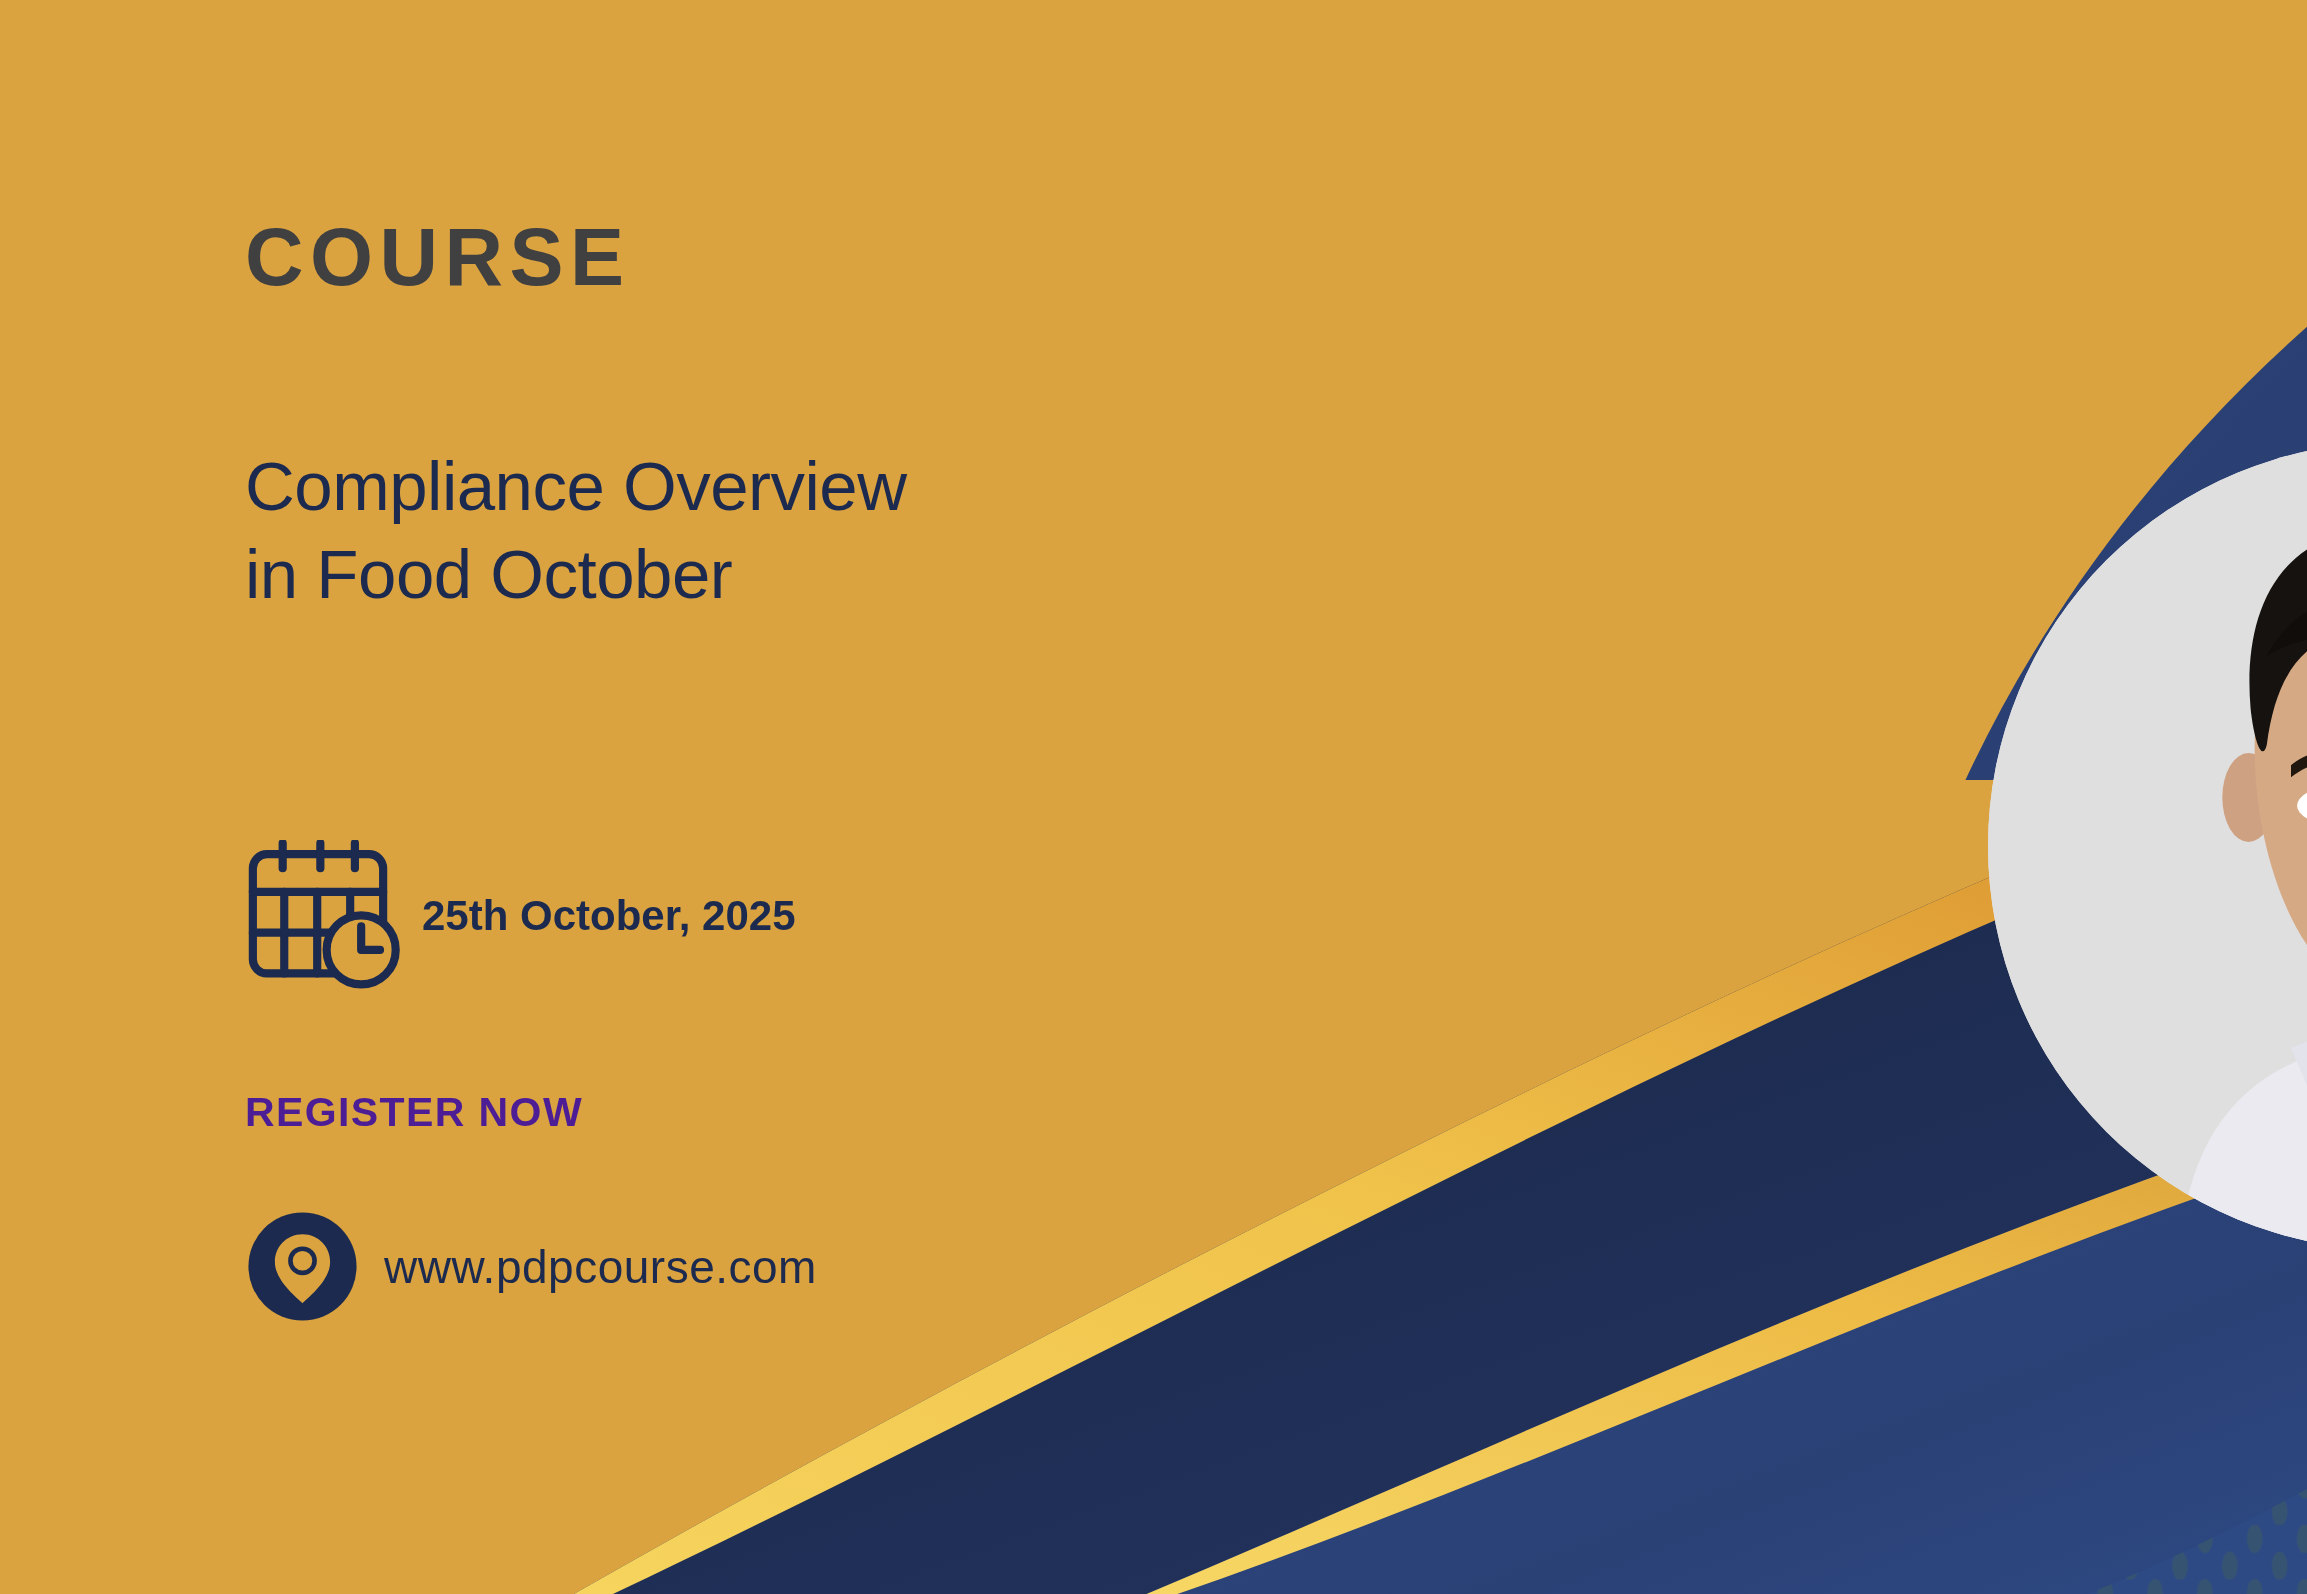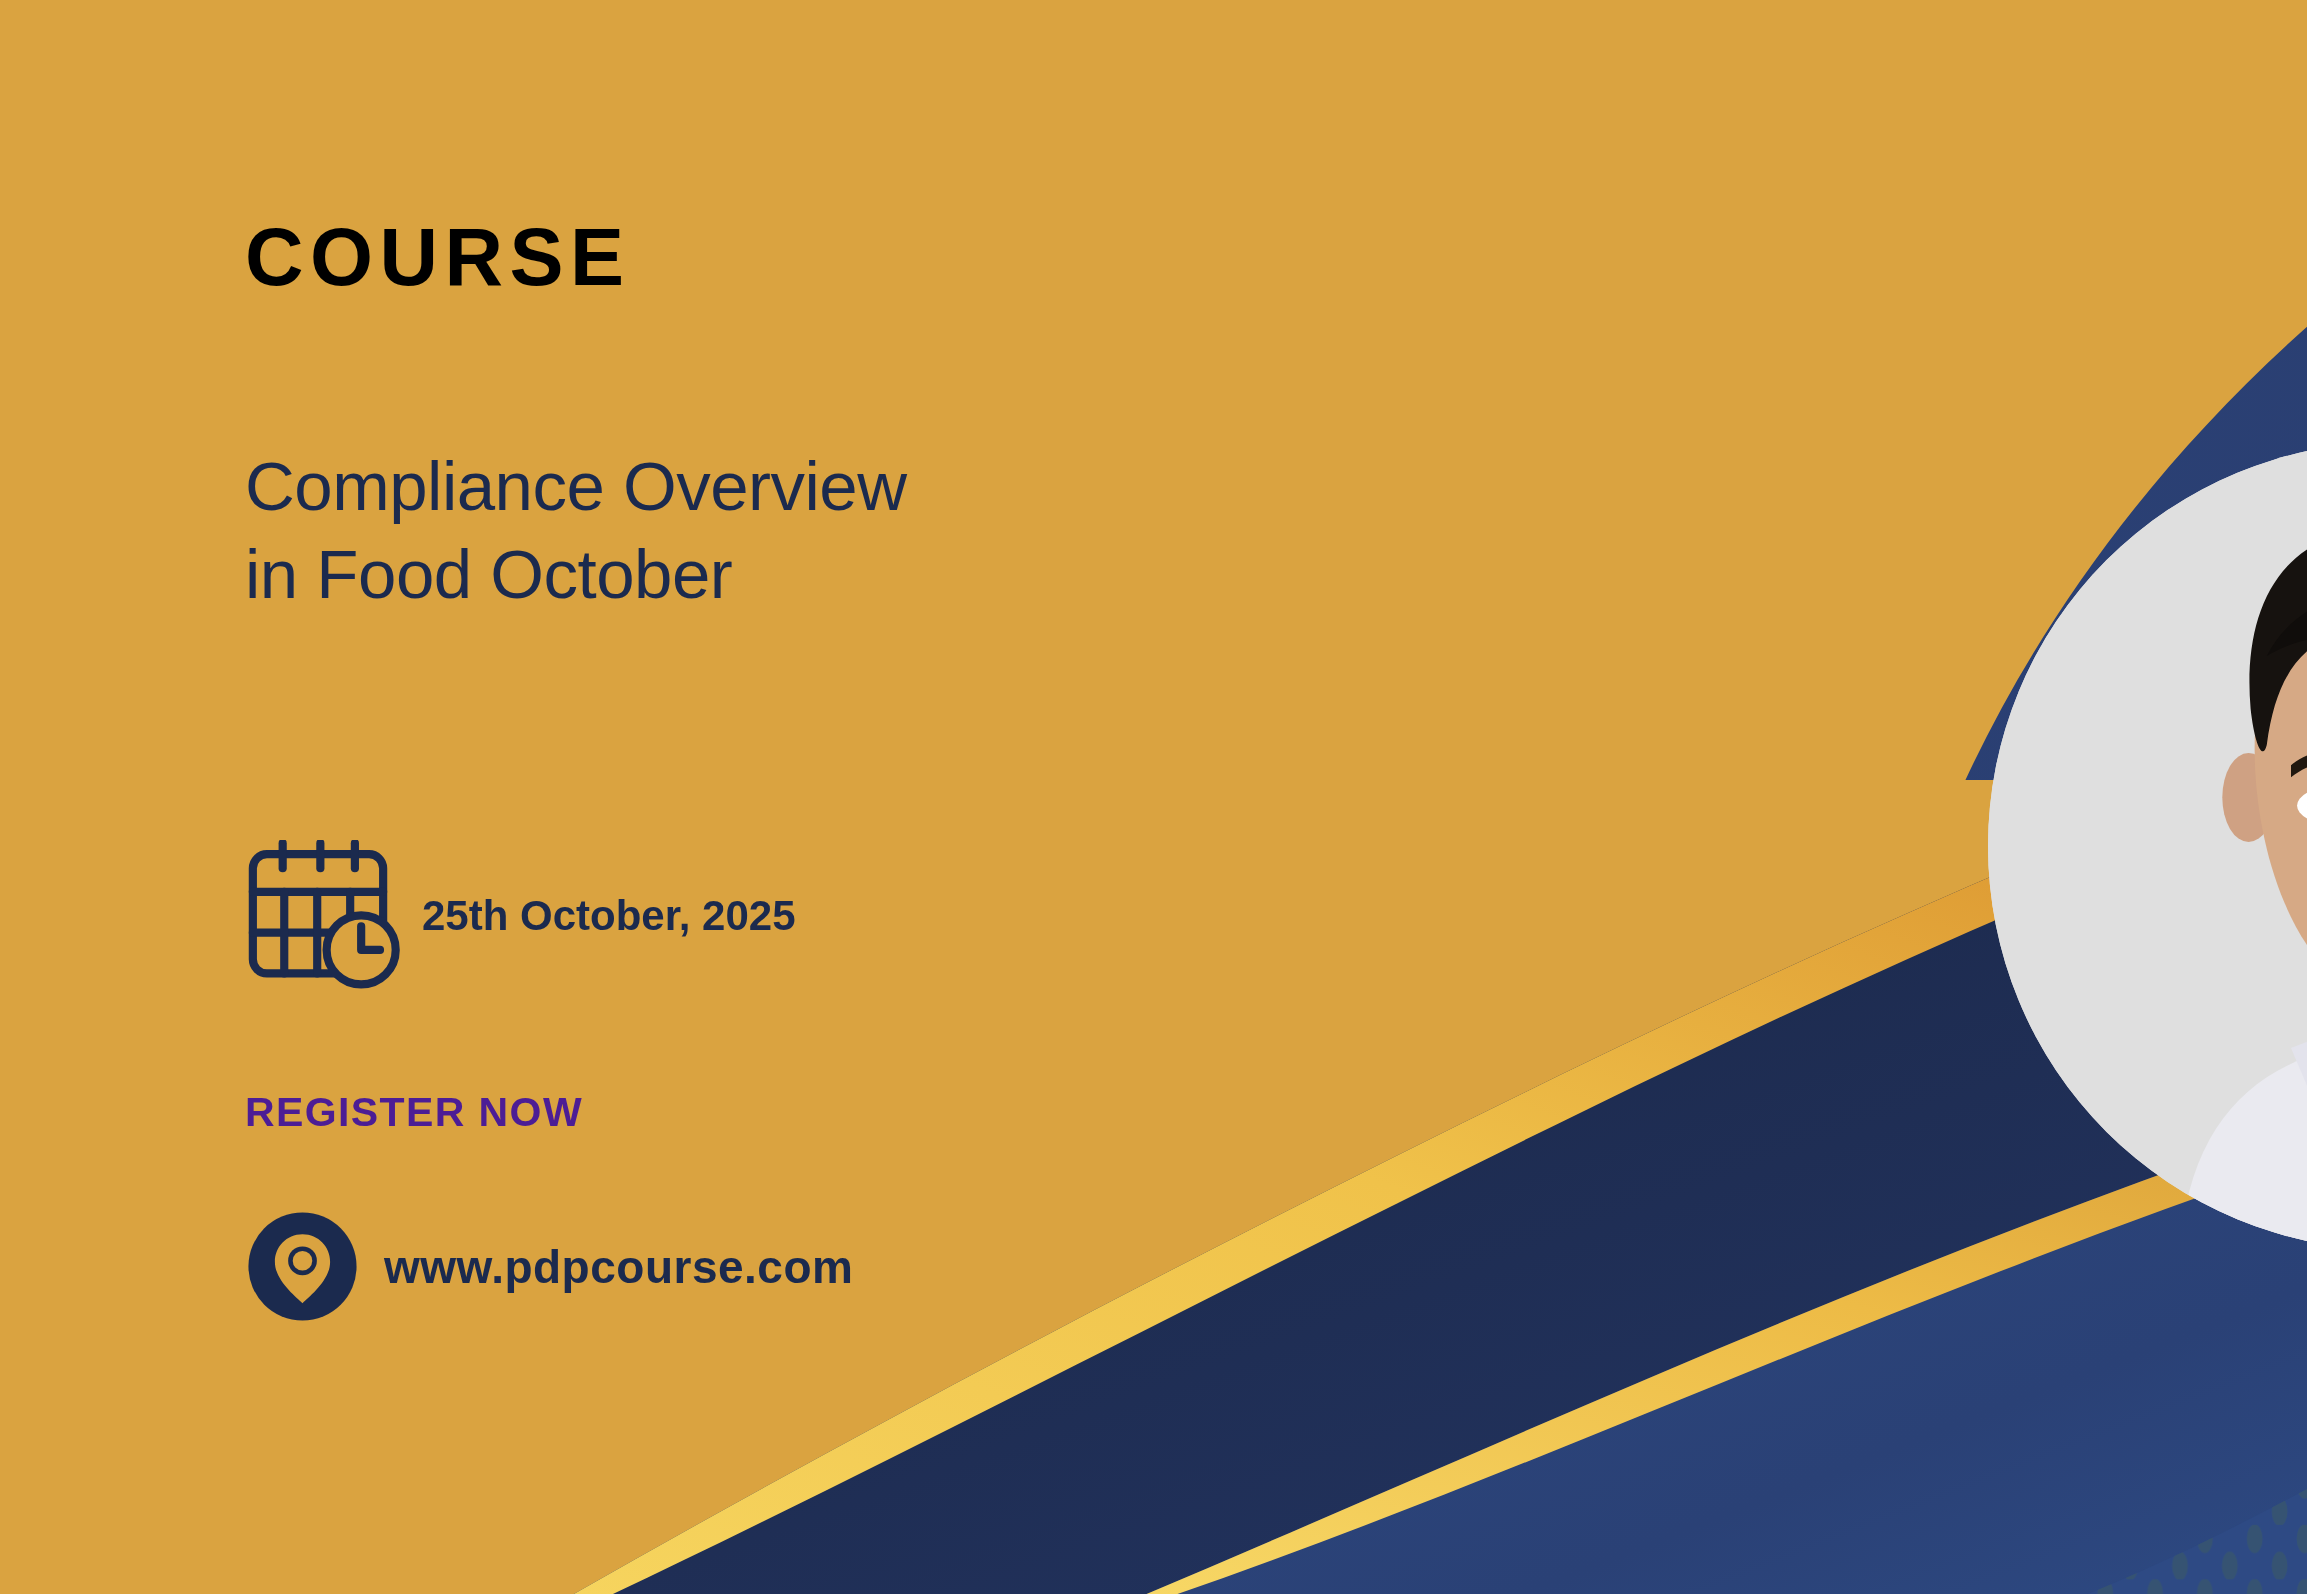--- a/index.html
+++ b/index.html
@@ -33,21 +33,21 @@
     z-index: 5;
   }
 
   .kicker {
     position: absolute;
     top: 217px;
     left: 0;
     font-size: 81px;
     font-weight: 700;
     letter-spacing: 6.5px;
-    color: #000000;
+    color: #404040;
     line-height: 1;
     white-space: nowrap;
   }
 
   .headline {
     position: absolute;
     top: 443px;
     left: 0;
     width: 1338px;
     font-size: 69px;
@@ -93,21 +93,21 @@
     position: absolute;
     top: 1209px;
     left: 0;
     display: flex;
     align-items: center;
     gap: 24px;
   }
   .pin-icon { width: 115px; height: 115px; flex: 0 0 auto; }
   .website-text {
     font-size: 46px;
-    font-weight: 700;
+    font-weight: 400;
     letter-spacing: 0.5px;
     color: #1B2A4E;
     white-space: nowrap;
   }
 
   
   .portrait {
     position: absolute;
     left: 1988px;
     top: 442px;

